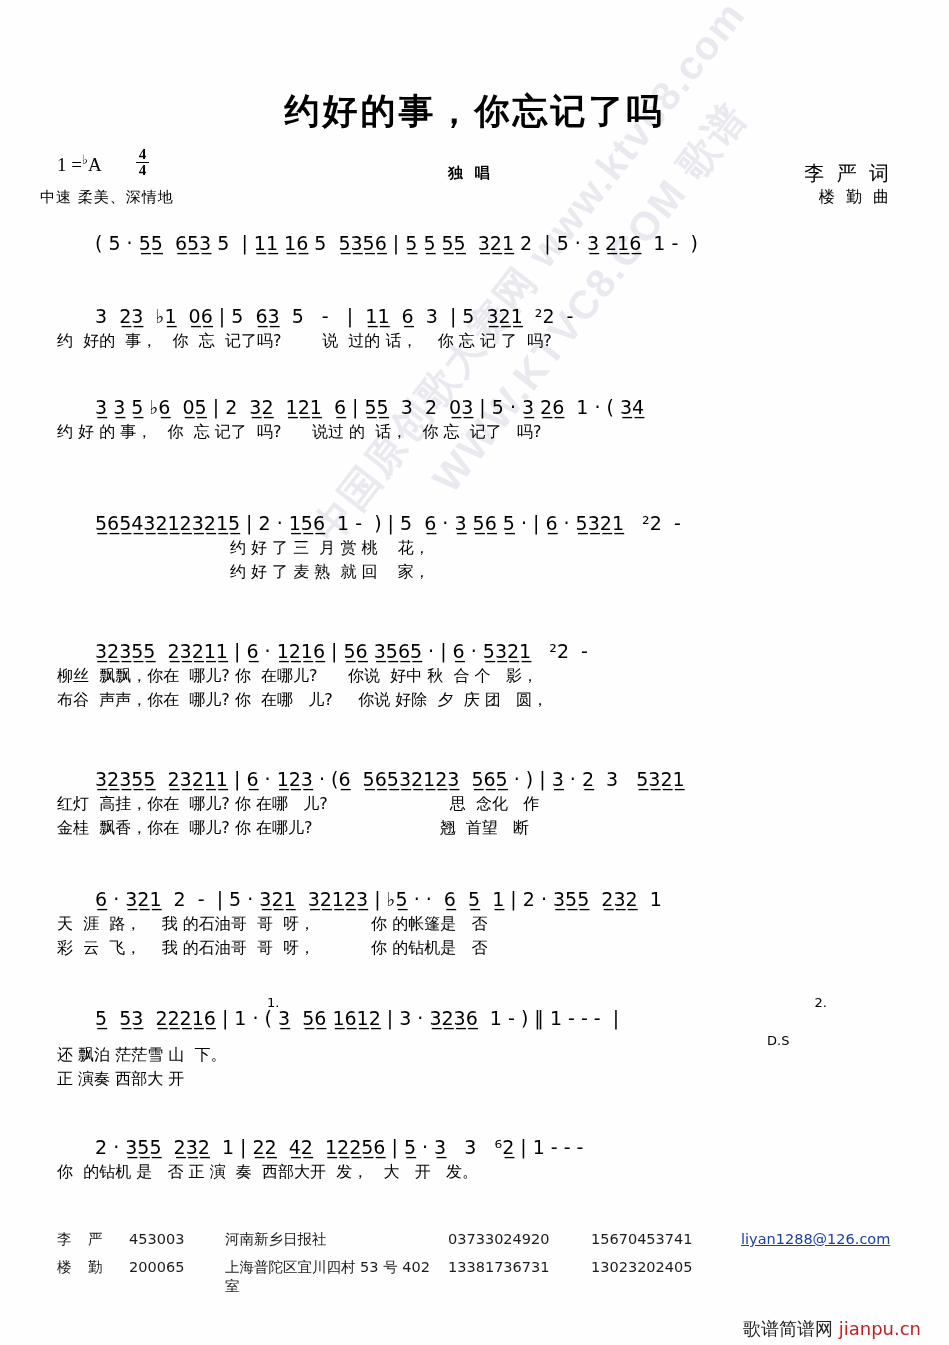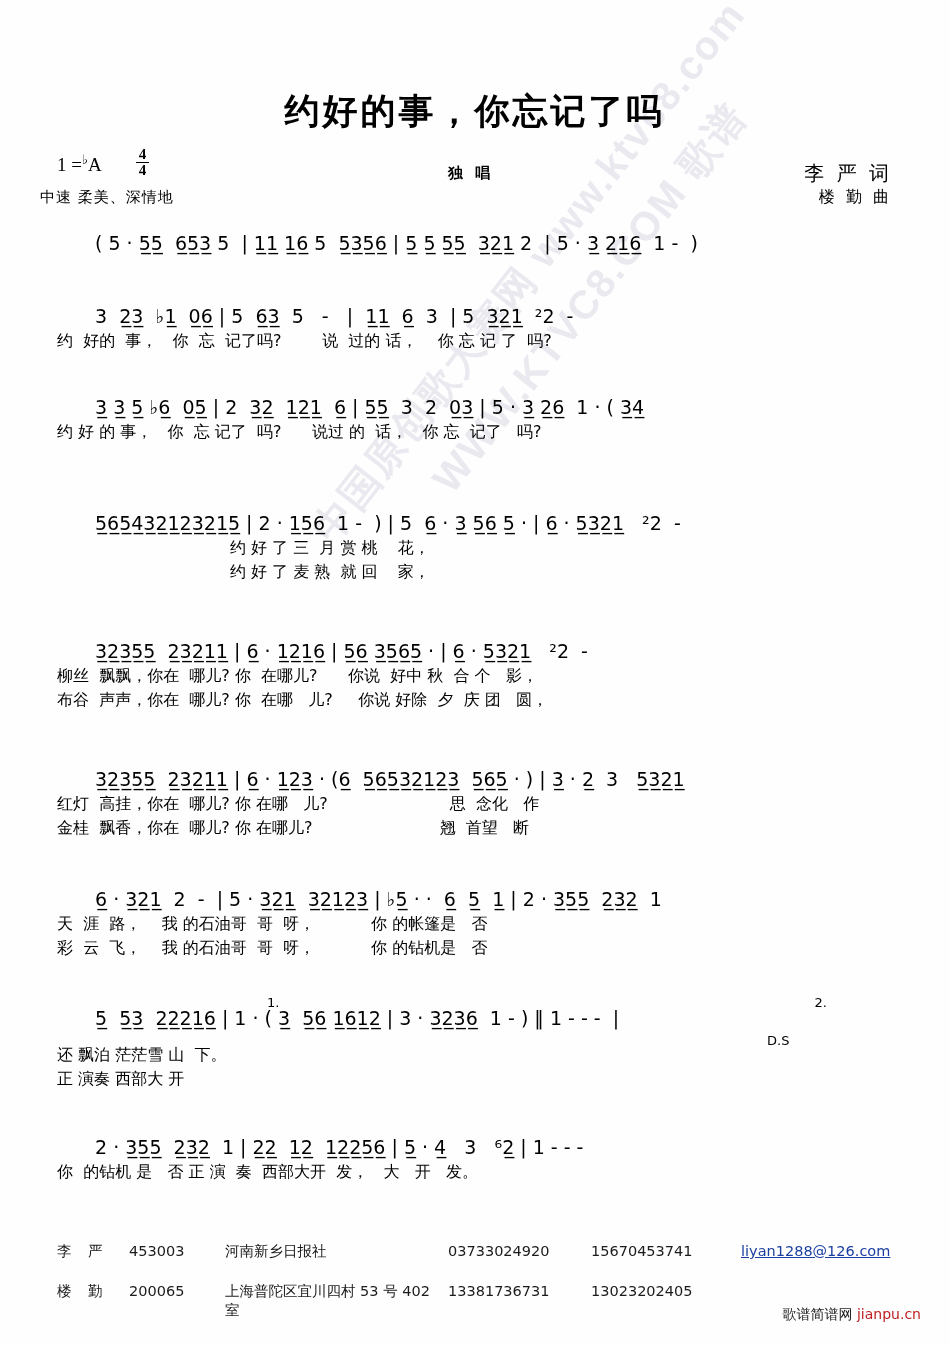--- a/index.html
+++ b/index.html
@@ -98,21 +98,21 @@
     color: #000;
     font-family: "DejaVu Sans", sans-serif;
   }
   .perf-type {
     position: absolute;
     left: 448px;
     top: 164px;
     font-size: 15px;
     letter-spacing: 4px;
     font-weight: bold;
-    font-family: Liberation Sans, sans-serif;
+    font-family: Liberation Serif, serif;
   }
   .credit-lyric {
     position: absolute;
     right: 57px;
     top: 160px;
     font-size: 20px;
     letter-spacing: 3px;
     font-family: "DejaVu Sans", sans-serif;
   }
   .credit-music {
@@ -164,34 +164,34 @@
     width: 840px;
     font-family: "DejaVu Sans", sans-serif;
     font-size: 14.5px;
     color: #1b1b1b;
   }
   .footer-row {
     display: flex;
     align-items: baseline;
     margin-bottom: 9px;
   }
-  .f-name { width: 72px; letter-spacing: 6px; margin-top: 12px; }
+  .f-name { width: 72px; letter-spacing: 6px; }
   .f-zip  { width: 96px; }
   .f-addr { width: 223px; }
   .f-tel1 { width: 143px; }
   .f-tel2 { width: 150px; }
   .f-mail { }
   .f-mail a { color: #1b3fa0; text-decoration: underline; }
 
   .site {
     position: absolute;
     right: 28px;
-    bottom: 21px;
-    font-family: "DejaVu Sans", sans-serif;
-    font-size: 14px;
+    bottom: 4px;
+    font-family: "DejaVu Sans", sans-serif;
+    font-size: 18px;
     color: #333;
   }
   .site .cn { color: #222; }
   .site .en { color: #c02020; }
 </style>
 </head>
 <body>
 
 <div id="sheet">
 
@@ -253,21 +253,21 @@
 
   <div class="system" style="top: 995px;">
     <div class="small-mark"><span style="margin-left:210px;">1.</span><span style="margin-left:535px;">2.</span></div>
     <div class="notes">5̲  5̲3̲  2̲2̲2̲1̲6̲ | 1 · ( 3̲  5̲6̲ 1̲6̲1̲2̲ | 3 · 3̲2̲3̲6̲  1 - ) ‖ 1 - - -  |</div>
     <div class="small-mark" style="margin-left:710px;">D.S</div>
     <div class="lyric">还 飘泊 茫茫雪 山  下。</div>
     <div class="lyric lyric2">正 演奏 西部大 开</div>
   </div>
 
   <div class="system" style="top: 1136px;">
-    <div class="notes">2 · 3̲5̲5̲  2̲3̲2̲  1 | 2̲2̲  1̲2̲  1̲2̲2̲5̲6̲ | 5̲ · 4̲   3   ⁶2̲ | 1 - - -</div>
+    <div class="notes">2 · 3̲5̲5̲  2̲3̲2̲  1 | 2̲2̲  4̲2̲  1̲2̲2̲5̲6̲ | 5̲ · 3̲   3   ⁶2̲ | 1 - - -</div>
     <div class="lyric">你  的钻机 是   否 正 演  奏  西部大开  发，   大   开   发。</div>
   </div>
 
   <div class="footer">
     <div class="footer-row">
       <span class="f-name">李 严</span>
       <span class="f-zip">453003</span>
       <span class="f-addr">河南新乡日报社</span>
       <span class="f-tel1">03733024920</span>
       <span class="f-tel2">15670453741</span>

